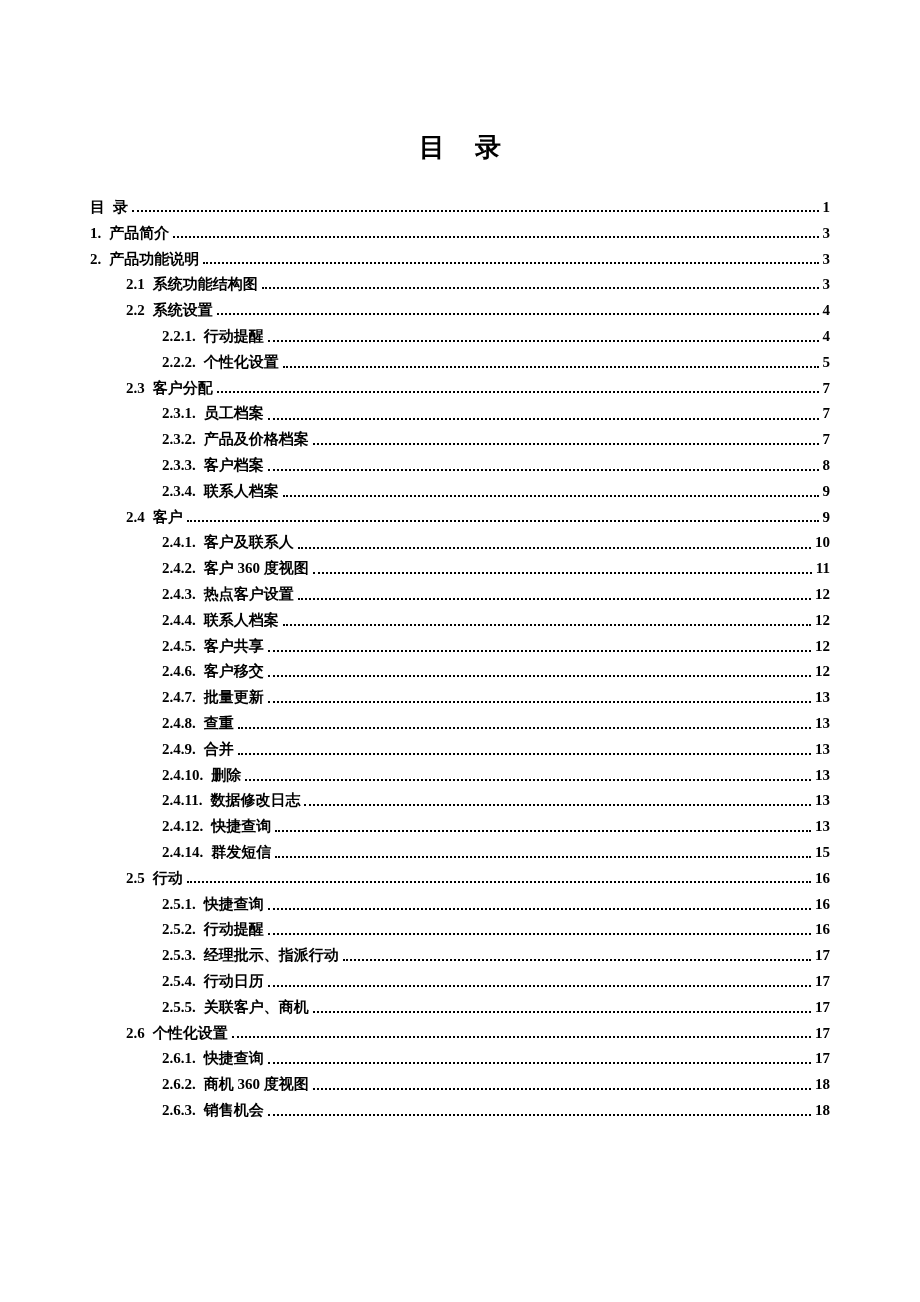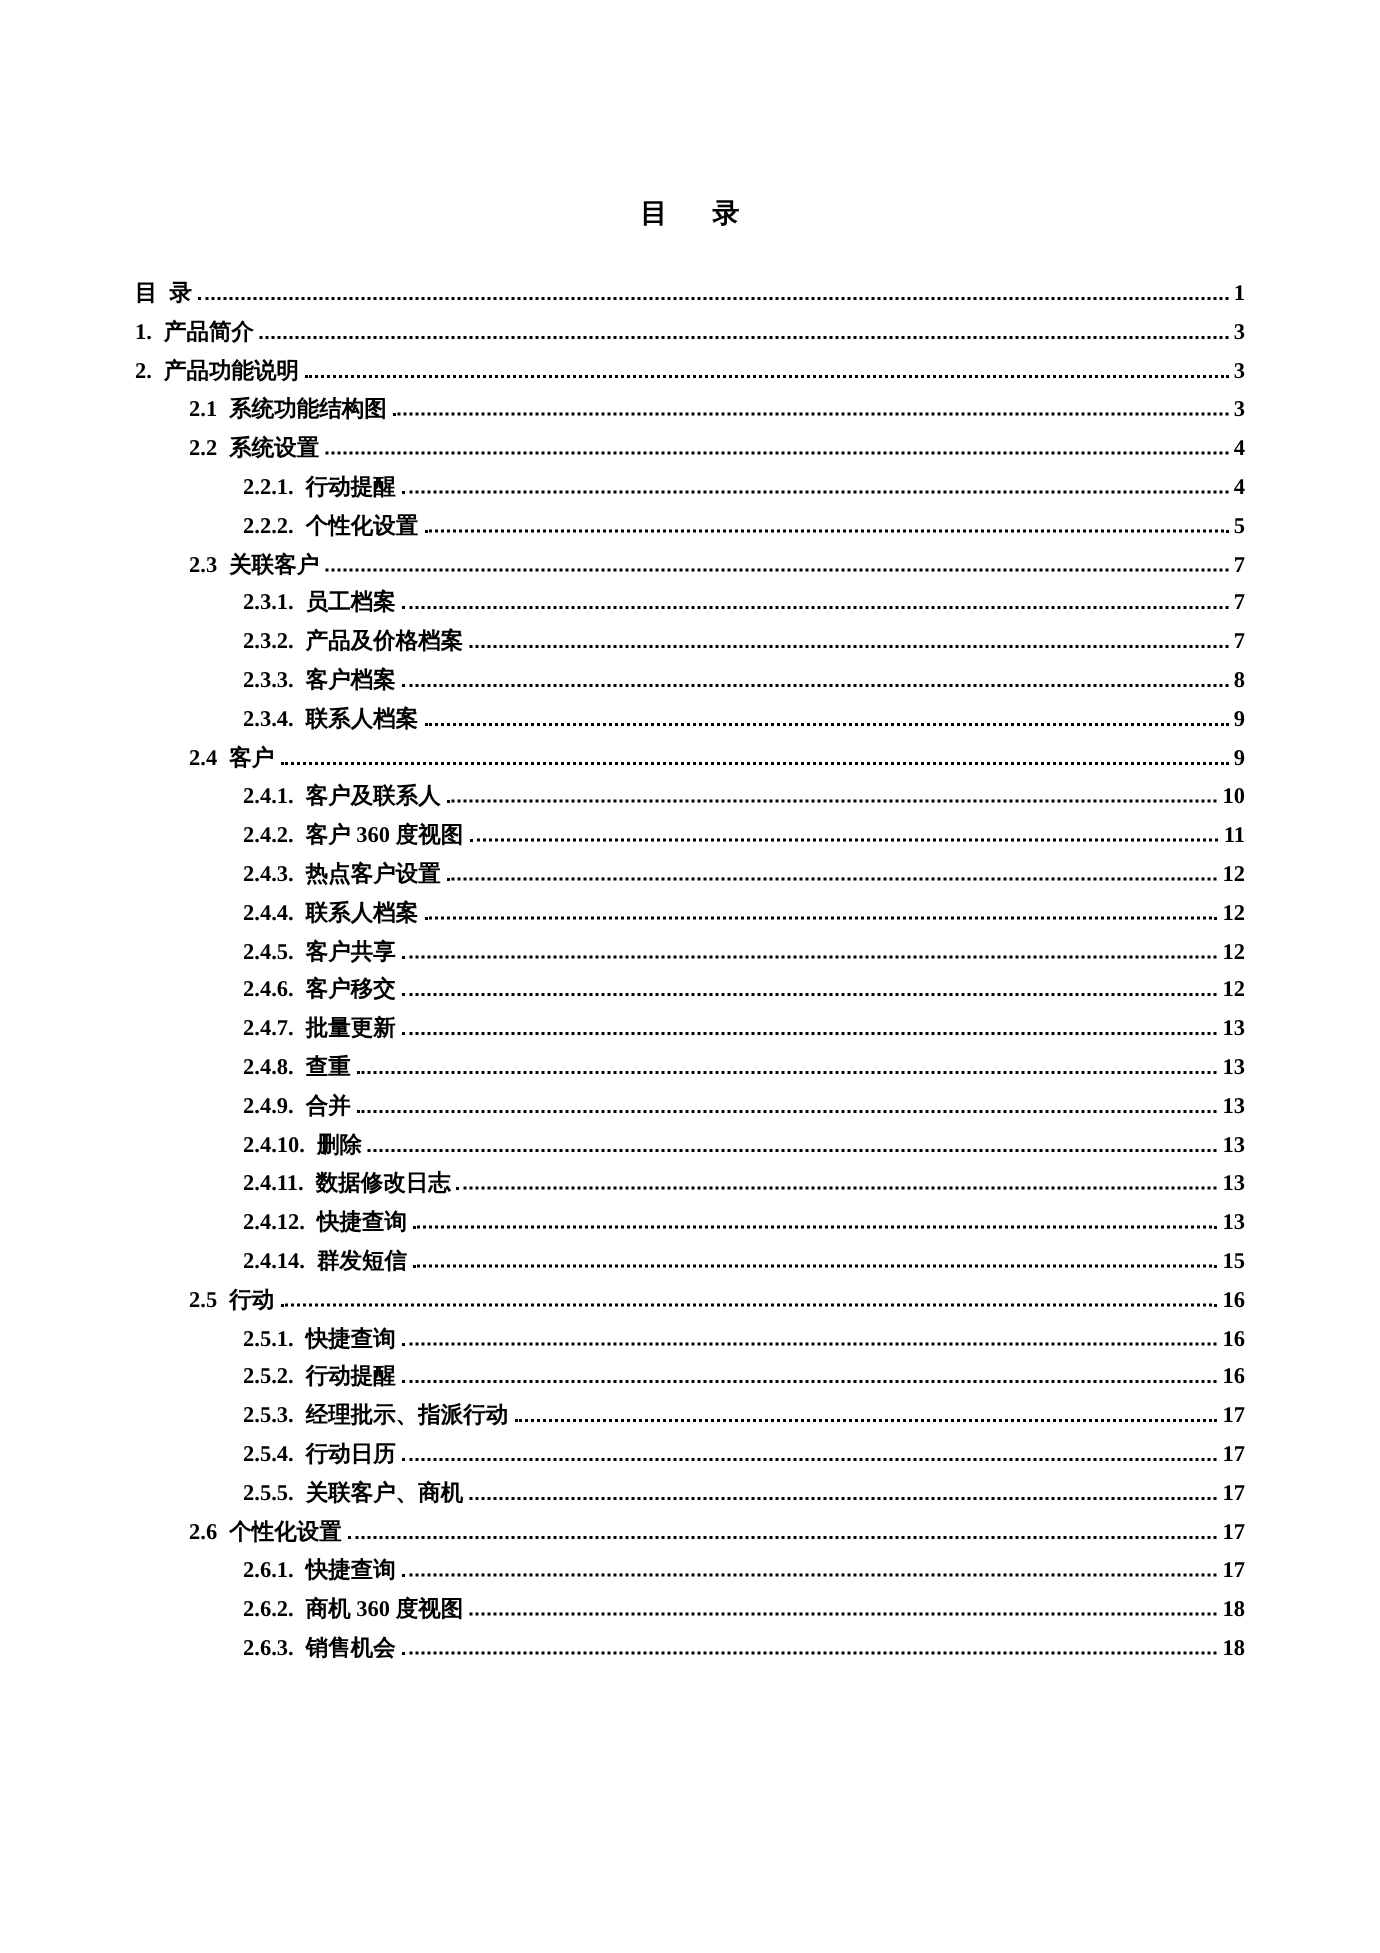--- a/index.html
+++ b/index.html
@@ -10,21 +10,21 @@
     body {
       background: #ffffff;
       font-family: "SimSun", "宋体", serif;
       width: 920px;
       margin: 0 auto;
       padding: 130px 90px 60px 90px;
       color: #000;
     }
     .title {
       text-align: center;
-      font-size: 18px;
+      font-size: 26px;
       font-weight: bold;
       letter-spacing: 30px;
       margin-bottom: 30px;
       padding-left: 30px;
     }
     .toc {
       font-size: 15px;
     }
     .toc-row {
       display: flex;
@@ -52,20 +52,21 @@
     }
     .level-0 {
       padding-left: 0;
     }
     .level-1 {
       padding-left: 36px;
       text-align: center;
     }
     .level-2 {
       padding-left: 72px;
+      align-items: center;
     }
   </style>
 </head>
 <body>
 
 <h1 class="title">目录</h1>
 
 <div class="toc" id="toc-container">
     <div class="toc-row level-0">
       <span class="toc-label">目</span>
@@ -104,21 +105,21 @@
       <span class="toc-page">4</span>
     </div>
     <div class="toc-row level-2">
       <span class="toc-label">2.2.2.</span>
       <span class="toc-text">个性化设置</span>
       <span class="dots"></span>
       <span class="toc-page">5</span>
     </div>
     <div class="toc-row level-1">
       <span class="toc-label">2.3</span>
-      <span class="toc-text">关联客户</span>
+      <span class="toc-text">客户分配</span>
       <span class="dots"></span>
       <span class="toc-page">7</span>
     </div>
     <div class="toc-row level-2">
       <span class="toc-label">2.3.1.</span>
       <span class="toc-text">员工档案</span>
       <span class="dots"></span>
       <span class="toc-page">7</span>
     </div>
     <div class="toc-row level-2">

